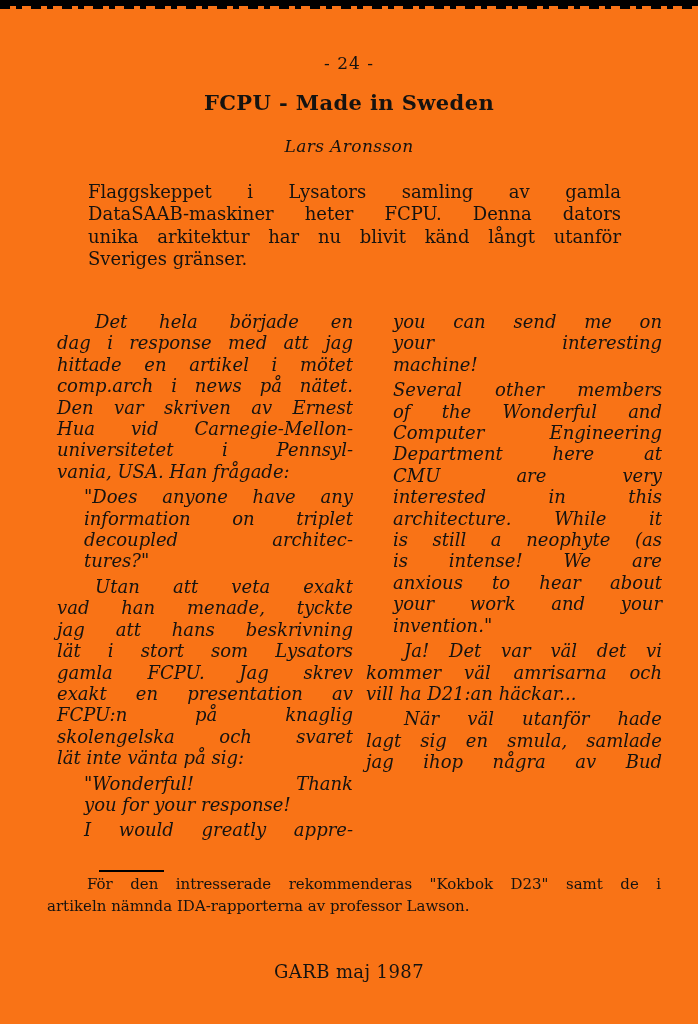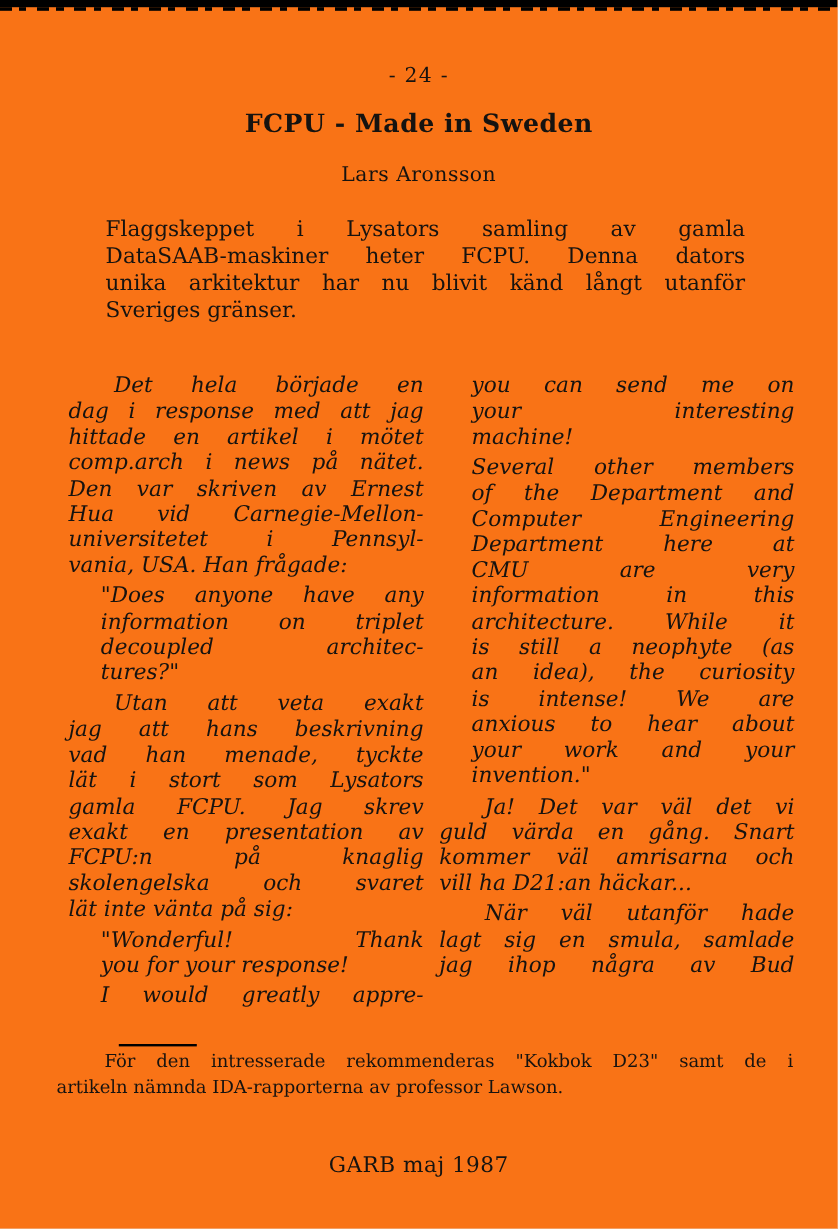--- a/index.html
+++ b/index.html
@@ -14,21 +14,21 @@
   .topbar-ragged{position:absolute;left:0;top:6px;width:698px;height:3px;
     background:repeating-linear-gradient(90deg,#000 0 10px,transparent 10px 16px,#000 16px 22px,transparent 22px 31px);}
   .redge-main{position:absolute;right:2px;top:0;width:4px;height:1002px;background:#000;}
   .redge-top{position:absolute;right:0;top:0;width:9px;height:113px;background:#000;}
   .redge-blob1{position:absolute;right:1px;top:700px;width:7px;height:33px;background:#000;}
   .redge-blob2{position:absolute;right:1px;top:953px;width:7px;height:50px;background:#000;}
 
   .centered{position:absolute;left:0;width:698px;text-align:center;}
   .pagenum{top:53px;font-size:17px;letter-spacing:1px;}
   .title{top:90px;font-size:21px;font-weight:bold;letter-spacing:.4px;}
-  .author{top:136px;font-size:17px;letter-spacing:.4px;}
+  .author{top:136px;font-size:17px;font-style:italic;letter-spacing:.4px;}
   .footer{top:961px;font-size:18px;letter-spacing:.4px;}
 
   .intro{position:absolute;left:88px;top:181px;width:533px;font-size:18px;line-height:22.4px;}
   .col{position:absolute;top:311px;width:296px;font-size:18px;line-height:21.4px;font-style:italic;}
   .col-left{left:57px;}
   .col-right{left:366px;}
 
   .para{margin:0;}
   .para + .para{margin-top:4px;}
   .para.quote{padding-left:27px;}
@@ -77,22 +77,22 @@
         <div class="line last">vania, USA. Han frågade:</div>
       </div>
       <div class="para quote">
         <div class="line">"Does anyone have any</div>
         <div class="line">information on triplet</div>
         <div class="line">decoupled architec-</div>
         <div class="line last">tures?"</div>
       </div>
       <div class="para">
         <div class="line indent">Utan att veta exakt</div>
+        <div class="line">vad han menade, tyckte</div>
         <div class="line">jag att hans beskrivning</div>
-        <div class="line">vad han menade, tyckte</div>
         <div class="line">lät i stort som Lysators</div>
         <div class="line">gamla FCPU. Jag skrev</div>
         <div class="line">exakt en presentation av</div>
         <div class="line">FCPU:n på knaglig</div>
         <div class="line">skolengelska och svaret</div>
         <div class="line last">lät inte vänta på sig:</div>
       </div>
       <div class="para quote">
         <div class="line">"Wonderful! Thank</div>
         <div class="line last">you for your response!</div>
@@ -102,36 +102,34 @@
       </div>
     </div>
   <div class="col col-right">
       <div class="para quote">
         <div class="line">you can send me on</div>
         <div class="line">your interesting</div>
         <div class="line last">machine!</div>
       </div>
       <div class="para quote">
         <div class="line">Several other members</div>
-        <div class="line">of the Department and</div>
+        <div class="line">of the Wonderful and</div>
         <div class="line">Computer Engineering</div>
         <div class="line">Department here at</div>
         <div class="line">CMU are very</div>
-        <div class="line">information in this</div>
+        <div class="line">interested in this</div>
         <div class="line">architecture. While it</div>
         <div class="line">is still a neophyte (as</div>
-        <div class="line">an idea), the curiosity</div>
         <div class="line">is intense! We are</div>
         <div class="line">anxious to hear about</div>
         <div class="line">your work and your</div>
         <div class="line last">invention."</div>
       </div>
       <div class="para">
         <div class="line indent">Ja! Det var väl det vi</div>
-        <div class="line">guld värda en gång. Snart</div>
         <div class="line">kommer väl amrisarna och</div>
         <div class="line last">vill ha D21:an häckar...</div>
       </div>
       <div class="para">
         <div class="line indent">När väl utanför hade</div>
         <div class="line">lagt sig en smula, samlade</div>
         <div class="line">jag ihop några av Bud</div>
       </div>
     </div>
 

